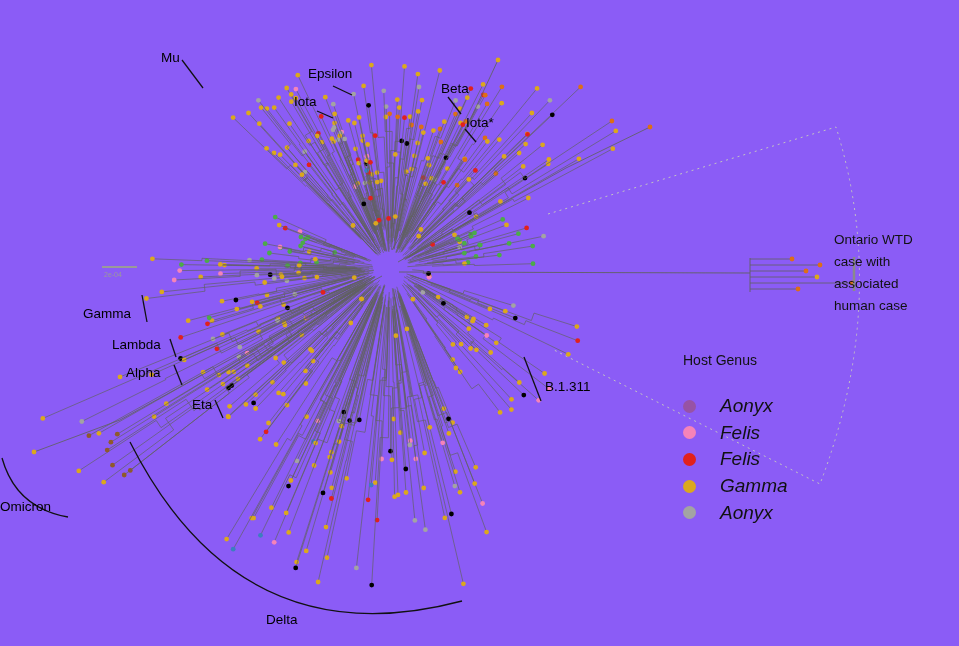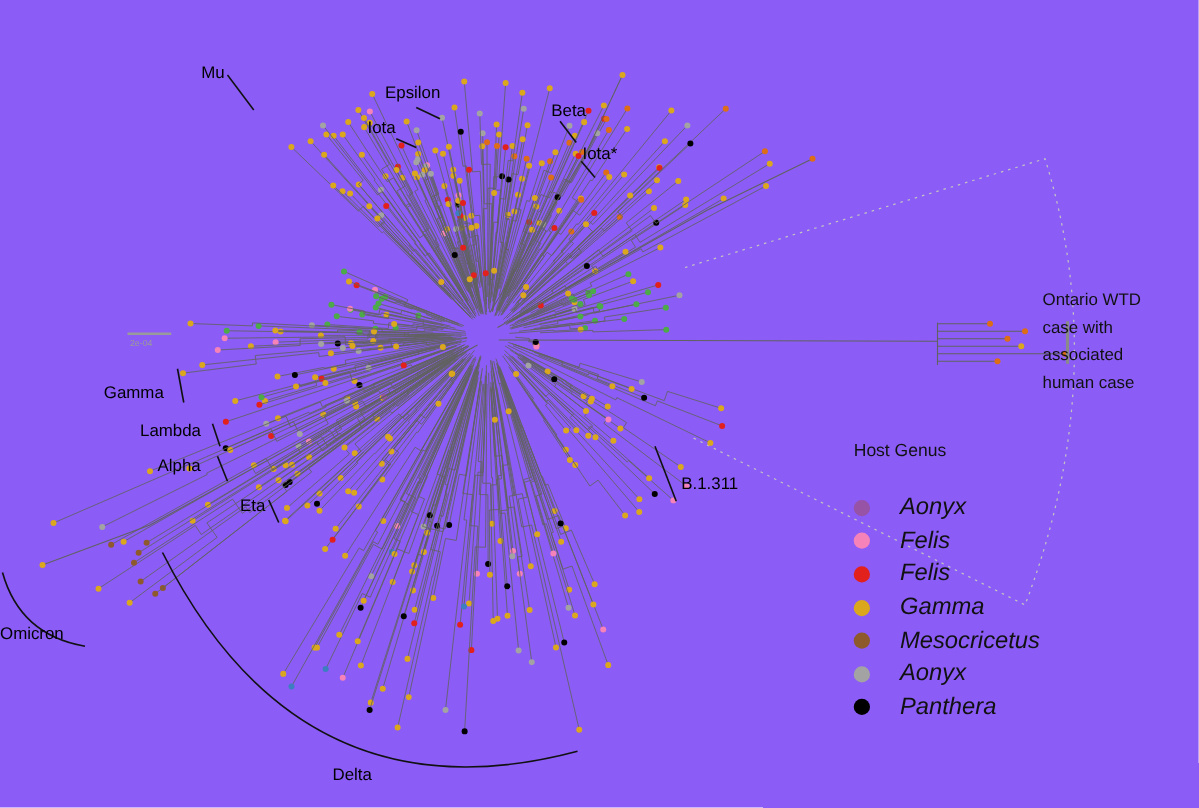--- a/index.html
+++ b/index.html
@@ -989,26 +989,18 @@
         </div>
         <div class="legend-item">
           <span class="swatch" style="background: rgb(226, 33, 28);"></span>
           <span class="legend-label">Felis</span>
         </div>
         <div class="legend-item">
           <span class="swatch" style="background: rgb(219, 168, 29);"></span>
           <span class="legend-label">Gamma</span>
         </div>
         <div class="legend-item">
-          <span class="swatch" style="background: rgb(143, 90, 43);"></span>
-          <span class="legend-label">Mesocricetus</span>
-        </div>
-        <div class="legend-item">
           <span class="swatch" style="background: rgb(163, 163, 163);"></span>
           <span class="legend-label">Aonyx</span>
-        </div>
-        <div class="legend-item">
-          <span class="swatch" style="background: rgb(0, 0, 0);"></span>
-          <span class="legend-label">Panthera</span>
         </div>
       </div>
   </div>
 </div>
 
 </body></html>

